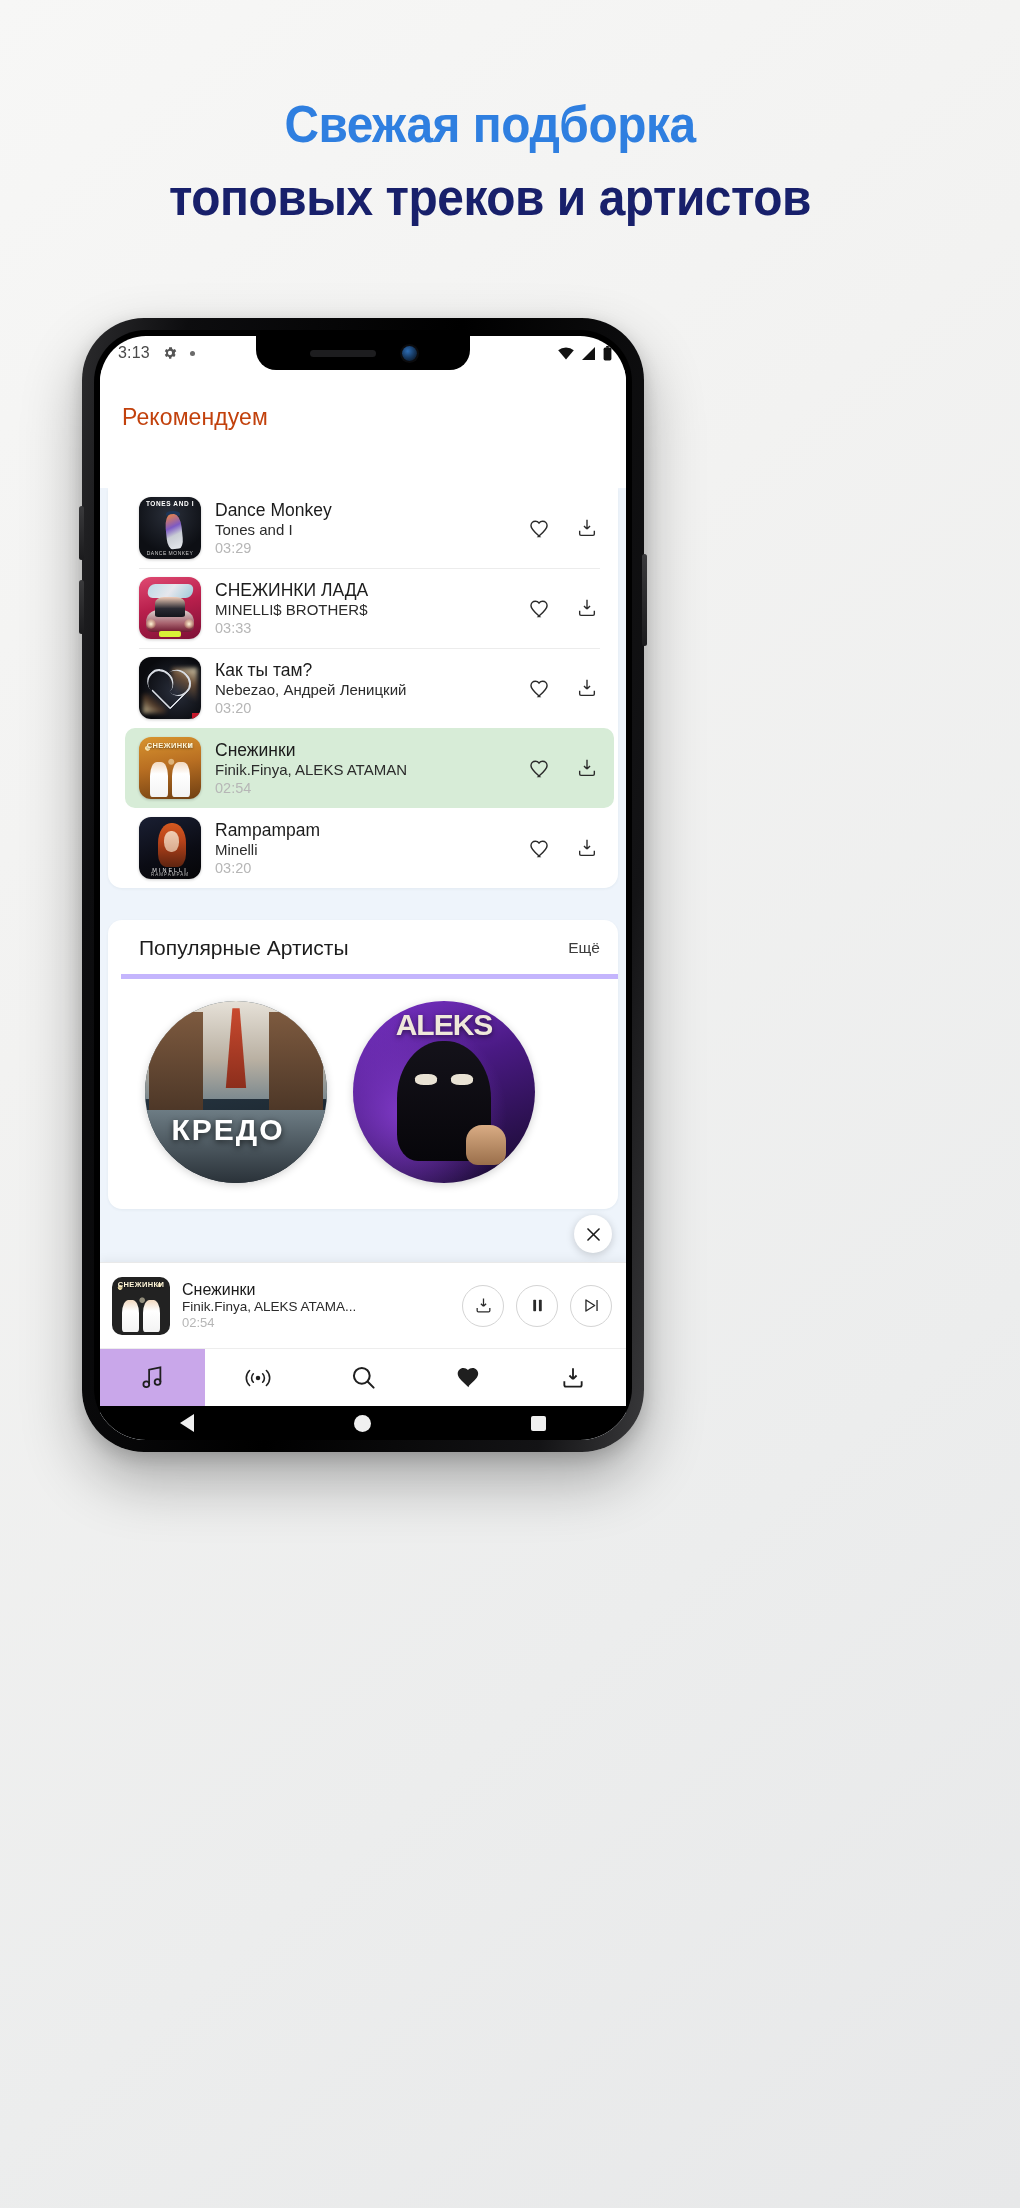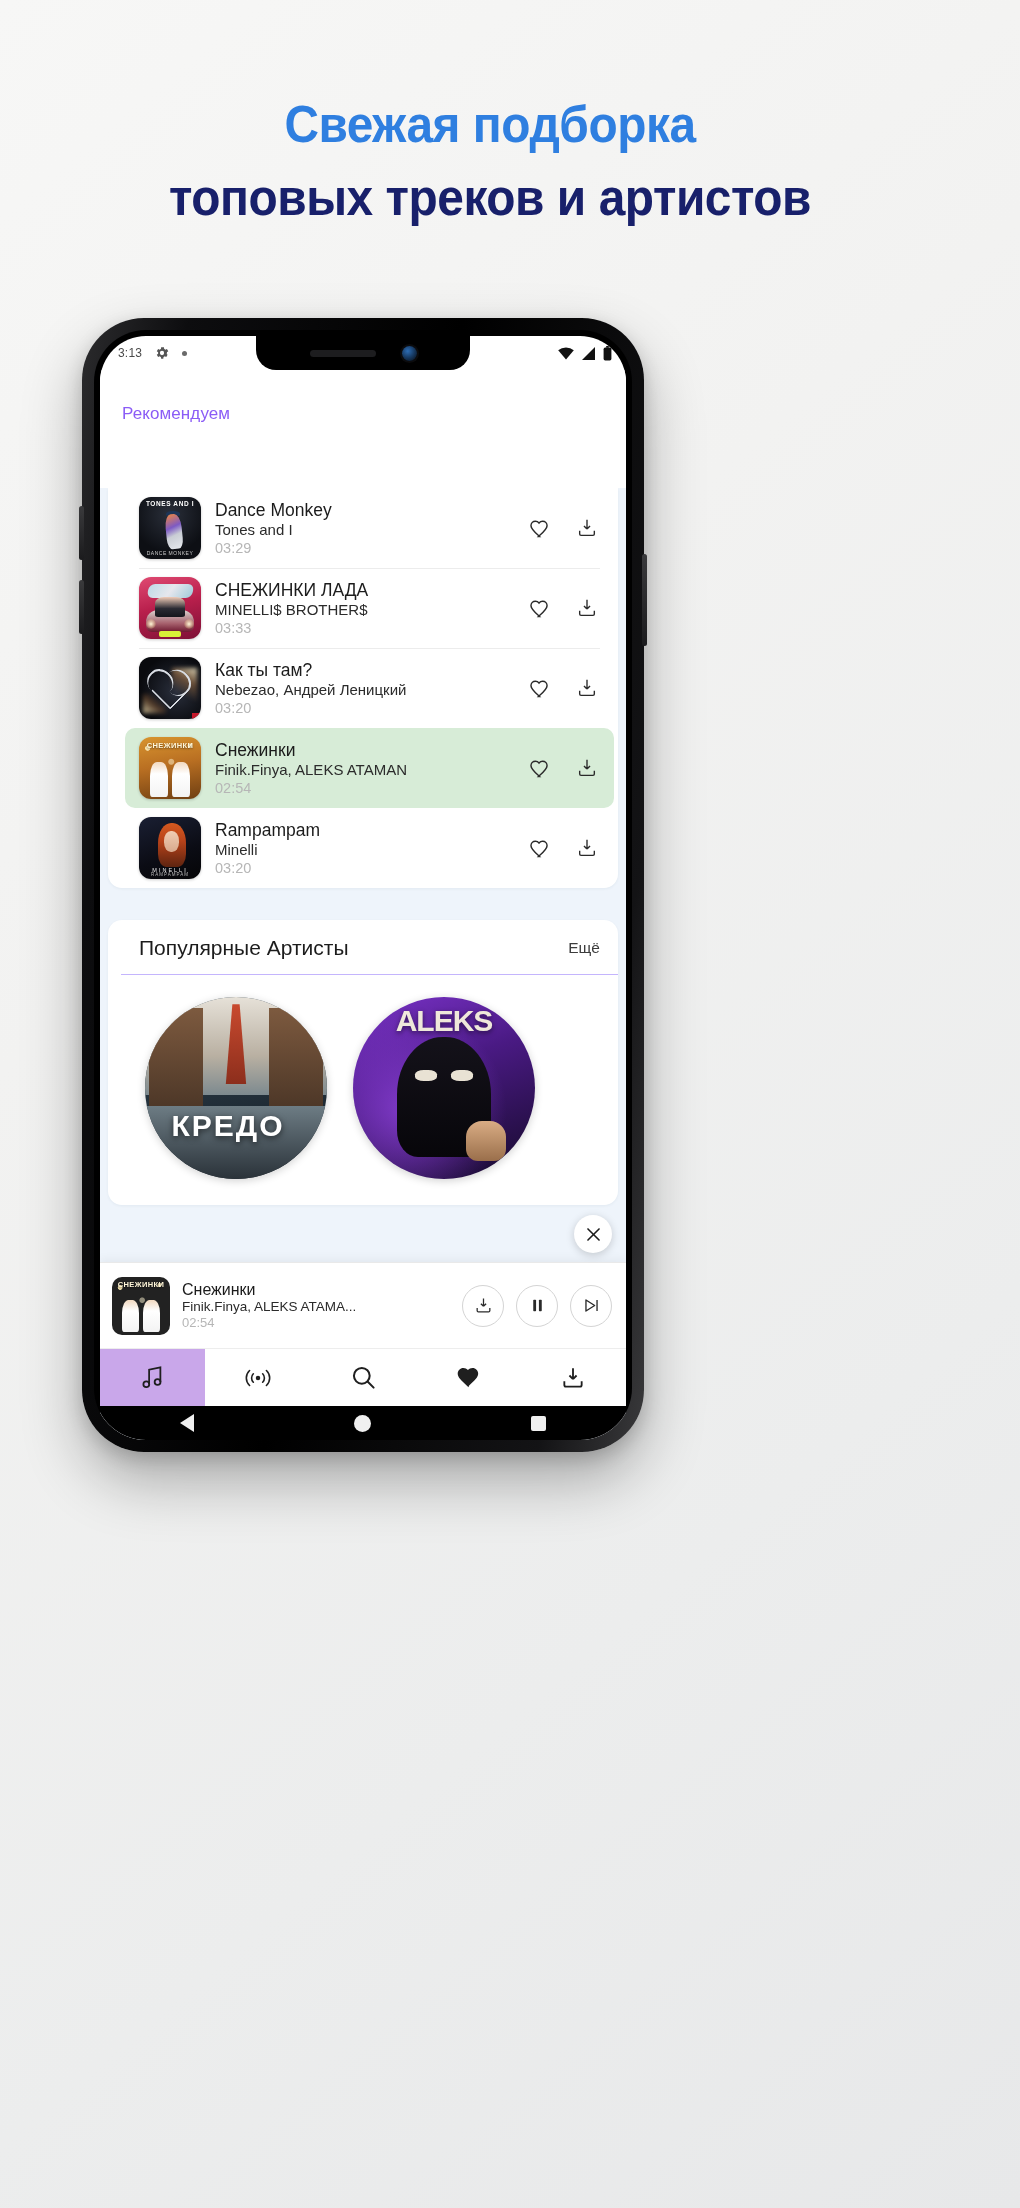--- a/index.html
+++ b/index.html
@@ -93,32 +93,32 @@
 
   
   .statusbar {
     position: relative; z-index: 20;
     height: 34px;
     display: flex; align-items: center;
     padding: 0 14px 0 18px;
     font-size: 15px; color: #5b5b5b;
   }
   .sb-left { display: flex; align-items: center; gap: 12px; }
-  .sb-time { font-size: 12px; color: #4a4a4a; letter-spacing: 0.2px; }
+  .sb-time { font-size: 16px; color: #4a4a4a; letter-spacing: 0.2px; }
   .sb-dot { width: 5px; height: 5px; border-radius: 50%; background: #6a6a6a; display:inline-block; }
   .sb-right { margin-left: auto; display: flex; align-items: center; gap: 7px; }
 
   
   .app-header {
     padding: 34px 22px 16px 22px;
     background: #fff;
   }
   .app-title {
-    font-size: 17px;
-    color: #8b5cf6;
+    font-size: 23px;
+    color: #c2410c;
     font-weight: 400;
     letter-spacing: 0.1px;
   }
 
   
   .content {
     position: absolute;
     top: 152px; left: 0; right: 0; bottom: 0;
     background: #eef4fb;
     overflow: hidden;
@@ -172,21 +172,21 @@
   .tacts { display: flex; align-items: center; gap: 22px; padding-left: 10px; }
   .iconbtn {
     width: 26px; height: 26px; display: flex; align-items: center; justify-content: center;
     color: #2a2a2a;
   }
 
   
   .artists-head {
     display: flex; align-items: center; justify-content: space-between;
     padding: 16px 18px 14px 18px;
-    border-bottom: 1px solid #c4b5fd;
+    border-bottom: 5px solid #c4b5fd;
   }
   .artists-title { font-size: 21px; color: #1c1c1c; }
   .artists-more { font-size: 15.5px; color: #3c3c3c; }
   .artists-row {
     display: flex; gap: 26px; padding: 22px 18px 26px 24px;
   }
   .artist-c {
     width: 182px; height: 182px; border-radius: 50%;
     flex: 0 0 182px;
     overflow: hidden; position: relative;

